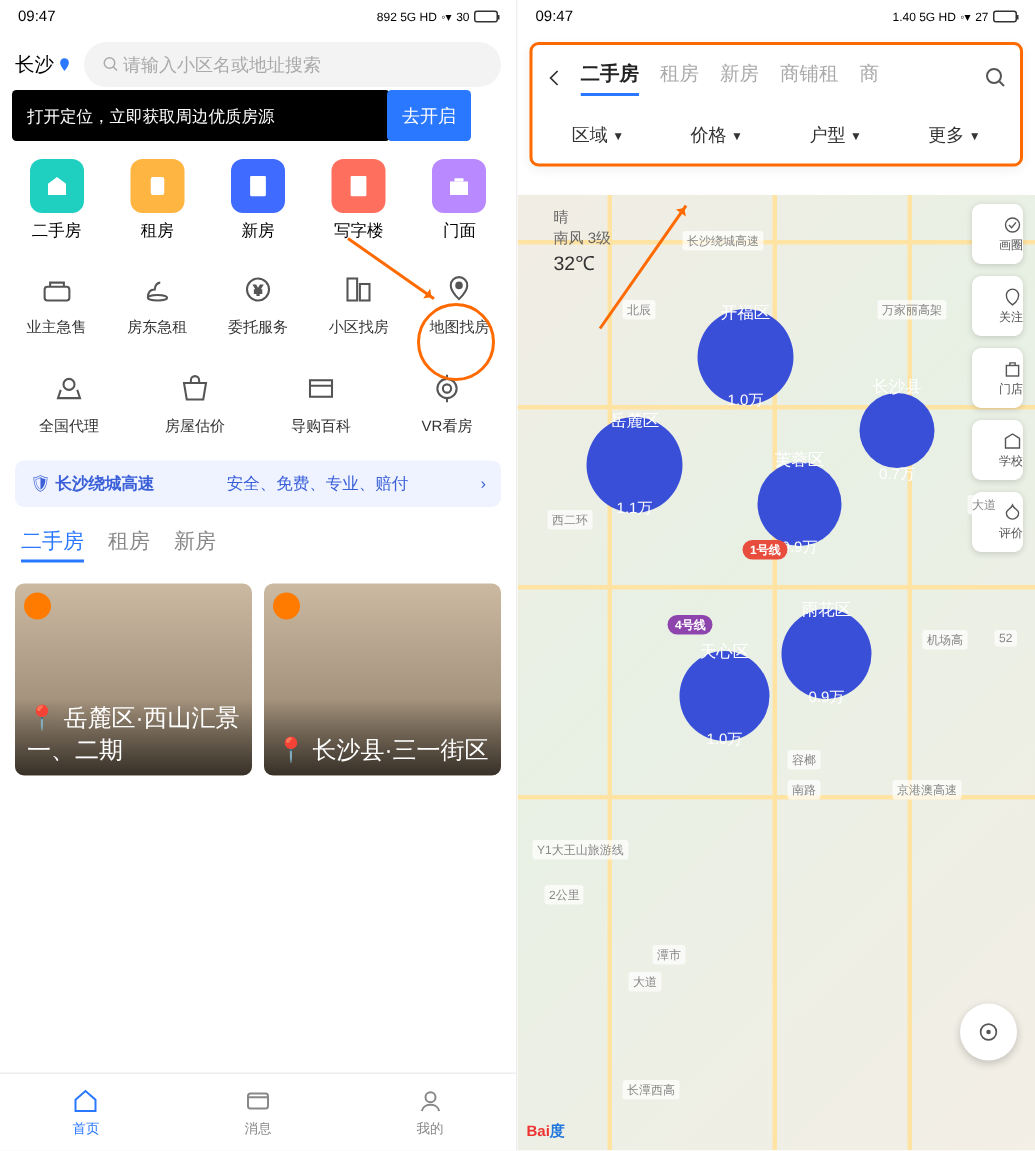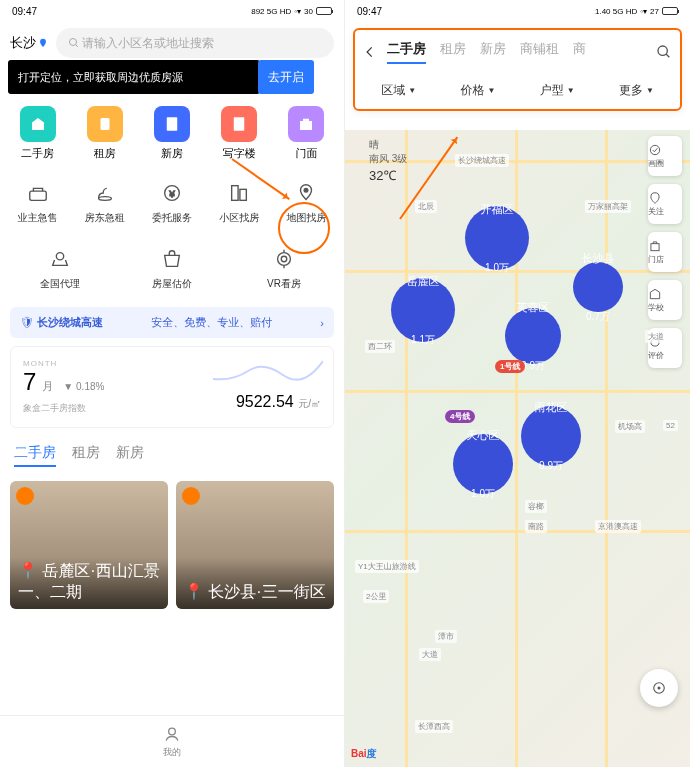--- a/index.html
+++ b/index.html
@@ -64,21 +64,21 @@
   .filter { flex: 1; text-align: center; font-size: 12px; color: #333; display: flex; align-items: center; justify-content: center; gap: 3px; }
   .map-area { position: absolute; top: 130px; left: 0; right: 0; bottom: 0; background: linear-gradient(135deg,#f2ede4 0%,#e8f0e4 40%,#f3eee6 100%); overflow: hidden; }
   .road { position: absolute; background: #ffe3a3; }
   .road.h { height: 3px; width: 100%; }
   .road.v { width: 3px; height: 100%; }
   .bubble { position: absolute; background: #3a4fd8; color: #fff; border-radius: 50%; display: flex; flex-direction: column; align-items: center; justify-content: center; font-size: 10px; line-height: 1.3; gap: 44px; }
   .bubble .bn { font-size: 11px; }
   .weather { position: absolute; top: 8px; left: 24px; font-size: 10px; color: #666; }
   .weather .temp { font-size: 13px; color: #333; }
   .side-btns { position: absolute; right: 8px; top: 6px; display: flex; flex-direction: column; gap: 8px; }
-  .sbtn { width: 34px; height: 40px; background: #fff; border-radius: 6px; box-shadow: 0 1px 4px rgba(0,0,0,.15); display: flex; flex-direction: column; align-items: flex-start; justify-content: center; font-size: 8px; color: #555; gap: 1px; }
+  .sbtn { width: 34px; height: 40px; background: #fff; border-radius: 6px; box-shadow: 0 1px 4px rgba(0,0,0,.15); display: flex; flex-direction: column; align-items: flex-end; justify-content: center; font-size: 8px; color: #555; gap: 1px; }
   .sbtn svg { width: 14px; height: 14px; fill:none; stroke:#555; stroke-width:1.6; }
   .locbtn { position: absolute; right: 12px; bottom: 60px; width: 38px; height: 38px; background: #fff; border-radius: 50%; box-shadow: 0 2px 6px rgba(0,0,0,.2); display: flex; align-items: center; justify-content: center; }
   .metro { position: absolute; padding: 1px 5px; border-radius: 7px; font-size: 8px; color: #fff; font-weight: bold; }
   .poi-lbl { position: absolute; font-size: 8px; color: #888; background: rgba(255,255,255,.7); padding: 1px 3px; border-radius: 2px; }
   .arrow2 { position: absolute; top: 218px; left: 400px; width: 100px; height: 2px; background: #ff6a00; transform: rotate(-55deg); transform-origin: left; z-index: 20; }
   .arrow2::after { content:''; position:absolute; right:-2px; top:-3px; border:4px solid transparent; border-left-color:#ff6a00; }
   .baidu-logo { position: absolute; left: 6px; bottom: 6px; font-size: 10px; font-weight: 600; }
   .baidu-logo .b1 { color:#e33; } .baidu-logo .b2 { color:#27d; }
 </style>
 </head>
@@ -224,71 +224,77 @@
           <svg viewBox="0 0 24 24">
             <path d="M4 8h16l-2 12H6z"></path>
             <path d="M9 8V6a3 3 0 016 0v2"></path>
           </svg>
         </div>
        <div>房屋估价</div>
      </div>
       <div class="sec-item">
        <div class="sec-ic">
           <svg viewBox="0 0 24 24">
+            <rect x="4" y="6" width="16" height="12"></rect>
+            <path d="M4 10h16"></path>
+          </svg>
+        </div>
+       <div>导购百科</div>
+     </div>
+      <div class="sec-item">
+       <div class="sec-ic">
+          <svg viewBox="0 0 24 24">
             <circle cx="12" cy="12" r="7"></circle>
             <circle cx="12" cy="12" r="3"></circle>
             <path d="M12 2v3M12 19v3"></path>
           </svg>
         </div>
        <div>VR看房</div>
      </div>
     </div>
   <div class="circle-hl"></div>
   <div class="arrow1"></div>
 
   <div class="promise">
     <span>🛡 <b>长沙绕城高速</b></span>
     <span>安全、免费、专业、赔付</span>
     <span>›</span>
   </div>
 
-  <div class="month-card">
-    <div class="month-lbl">MONTH</div>
-    <div class="month-val">
-      <span class="month-num">7</span>
-      <span class="month-unit">月</span>
-      <span class="month-pct">▼ <span>0.18%</span></span>
-    </div>
-    <div class="month-price">
-      <span>9522.54</span>
-      <span class="month-price-unit">元/㎡</span>
-    </div>
-    <div class="month-sub">象盒二手房指数</div>
-    <svg class="spark" viewBox="0 0 110 30">
-        <path d="M0 22 Q20 24 35 14 T70 18 T110 4" fill="none" stroke="#c8d4ff" stroke-width="2"></path>
-      </svg>
-  </div>
 
   <div class="tabs2" id="tabs2">
       <div class="tab2 active">二手房</div>
       <div class="tab2 ">租房</div>
       <div class="tab2 ">新房</div>
     </div>
   <div class="listings" id="listings">
       <div class="listing">
      <div class="fire"></div>
      <div class="listing-txt">📍 岳麓区·西山汇景一、二期</div>
    </div>
       <div class="listing">
      <div class="fire"></div>
      <div class="listing-txt">📍 长沙县·三一街区</div>
    </div>
     </div>
 
   <div class="bottom-nav" id="bottom-nav">
+      <div class="bn-item active">
+     <div class="bn-ic"><svg viewBox="0 0 24 24">
+            <path d="M4 11l8-7 8 7v9H4z"></path>
+          </svg></div>
+     <div>首页</div>
+   </div>
+      <div class="bn-item ">
+     <div class="bn-ic"><svg viewBox="0 0 24 24">
+            <rect x="4" y="6" width="16" height="12" rx="2"></rect>
+            <path d="M4 9h16"></path>
+          </svg></div>
+     <div>消息</div>
+   </div>
       <div class="bn-item ">
      <div class="bn-ic"><svg viewBox="0 0 24 24">
             <circle cx="12" cy="9" r="4"></circle>
             <path d="M5 20c1-4 5-5 7-5s6 1 7 5"></path>
           </svg></div>
      <div>我的</div>
    </div>
     </div>
 </div>
 

